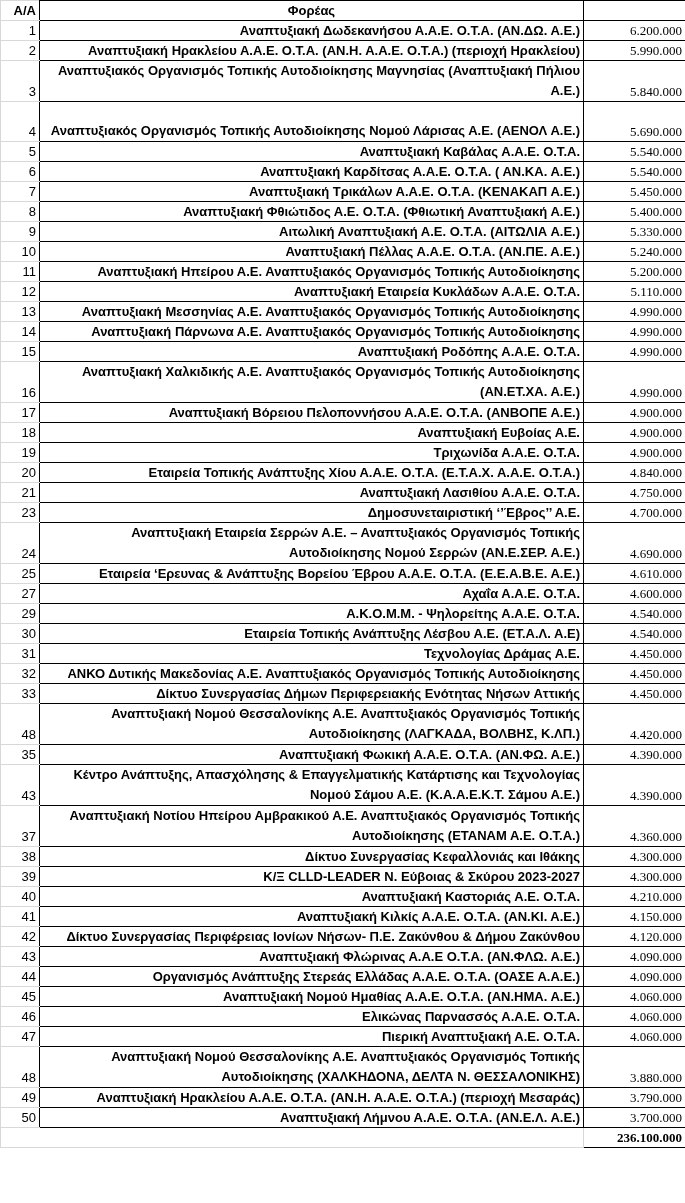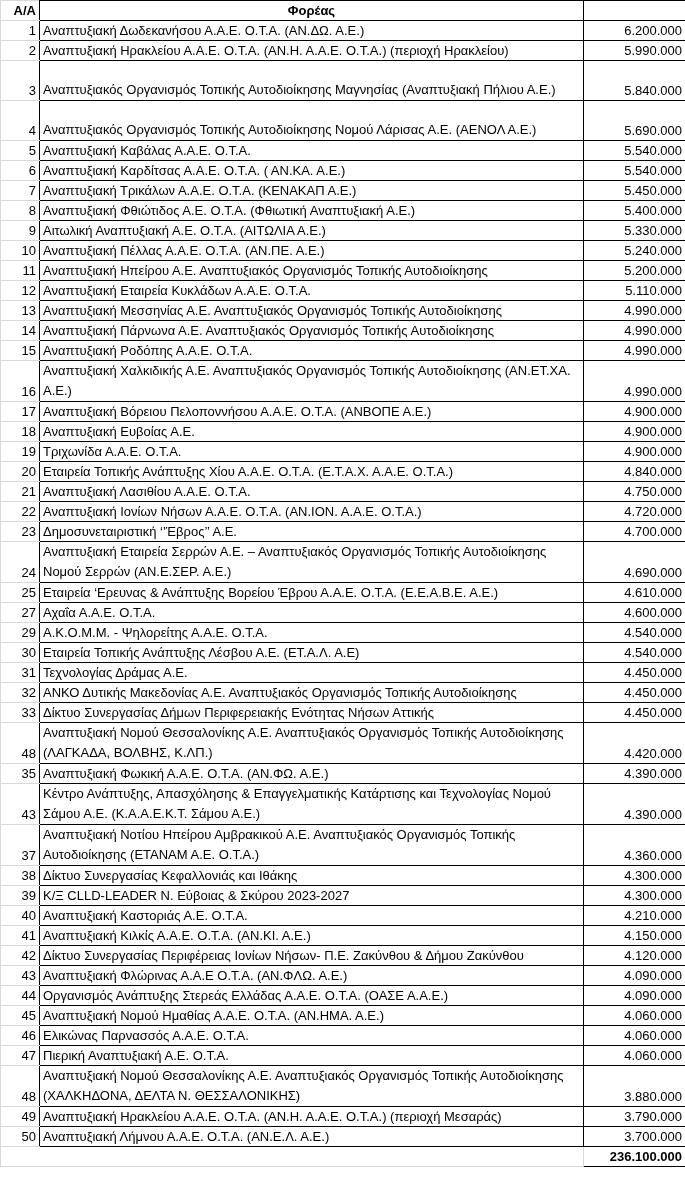--- a/index.html
+++ b/index.html
@@ -4,22 +4,22 @@
 <style>
   html, body { margin: 0; padding: 0; background: #ffffff; }
   body { width: 685px; height: 1203px; overflow: hidden; font-family: "Liberation Sans", "DejaVu Sans", sans-serif; }
   .sheet { position: relative; width: 685px; }
   table { border-collapse: collapse; table-layout: fixed; width: 685px; font-size: 13px; color: #000; }
   col.c-aa { width: 39px; }
   col.c-name { width: 544px; }
   col.c-amt { width: 102px; }
   td { padding: 0 3px; height: 19px; line-height: 19px; vertical-align: bottom; white-space: nowrap; overflow: hidden; }
   td.aa { text-align: right; border: 1px solid #d8d8d8; border-right: 1px solid #000; }
-  td.name { text-align: left; border: 1px solid #000; }
-  td.amt { text-align: right; border: 1px solid #000; }
+  td.name { text-align: right; border: 1px solid #000; font-weight: bold; }
+  td.amt { text-align: right; border: 1px solid #000; font-family: Liberation Serif, serif; }
   tr.hdr td { font-weight: bold; height: 19px; }
   tr.hdr td.aa { border-top: 1px solid #d8d8d8; }
   tr.hdr td.name { text-align: center; margin-top: 35px; }
   tr.tall td { height: 39px; }
   tr.tall td.name { white-space: normal; line-height: 20px; margin-top: 40px; }
   tr.total td.aa { border: 1px solid #d8d8d8; border-right: none; }
   tr.total td.blank { border: 1px solid #d8d8d8; border-left: none; }
   tr.total td.amt { font-weight: bold; border: 1px solid #000; }
 </style>
 </head>
@@ -139,25 +139,20 @@
           <td class="aa">20</td>
           <td class="name">Εταιρεία Τοπικής Ανάπτυξης Χίου  Α.Α.Ε. Ο.Τ.Α. (Ε.Τ.Α.Χ. Α.Α.Ε. Ο.Τ.Α.)</td>
           <td class="amt">4.840.000</td>
         </tr>
         <tr>
           <td class="aa">21</td>
           <td class="name">Αναπτυξιακή Λασιθίου  Α.Α.Ε. Ο.Τ.Α.</td>
           <td class="amt">4.750.000</td>
         </tr>
         <tr>
-          <td class="aa">22</td>
-          <td class="name">Αναπτυξιακή Ιονίων Νήσων Α.Α.Ε. Ο.Τ.Α. (ΑΝ.ΙΟΝ. Α.Α.Ε. Ο.Τ.Α.)</td>
-          <td class="amt">4.720.000</td>
-        </tr>
-        <tr>
           <td class="aa">23</td>
           <td class="name">Δημοσυνεταιριστική ‘’Έβρος’’ Α.Ε.</td>
           <td class="amt">4.700.000</td>
         </tr>
         <tr class="tall">
           <td class="aa">24</td>
           <td class="name">Αναπτυξιακή Εταιρεία Σερρών Α.Ε. – Αναπτυξιακός Οργανισμός Τοπικής Αυτοδιοίκησης Νομού Σερρών (ΑΝ.Ε.ΣΕΡ. Α.Ε.)</td>
           <td class="amt">4.690.000</td>
         </tr>
         <tr>

